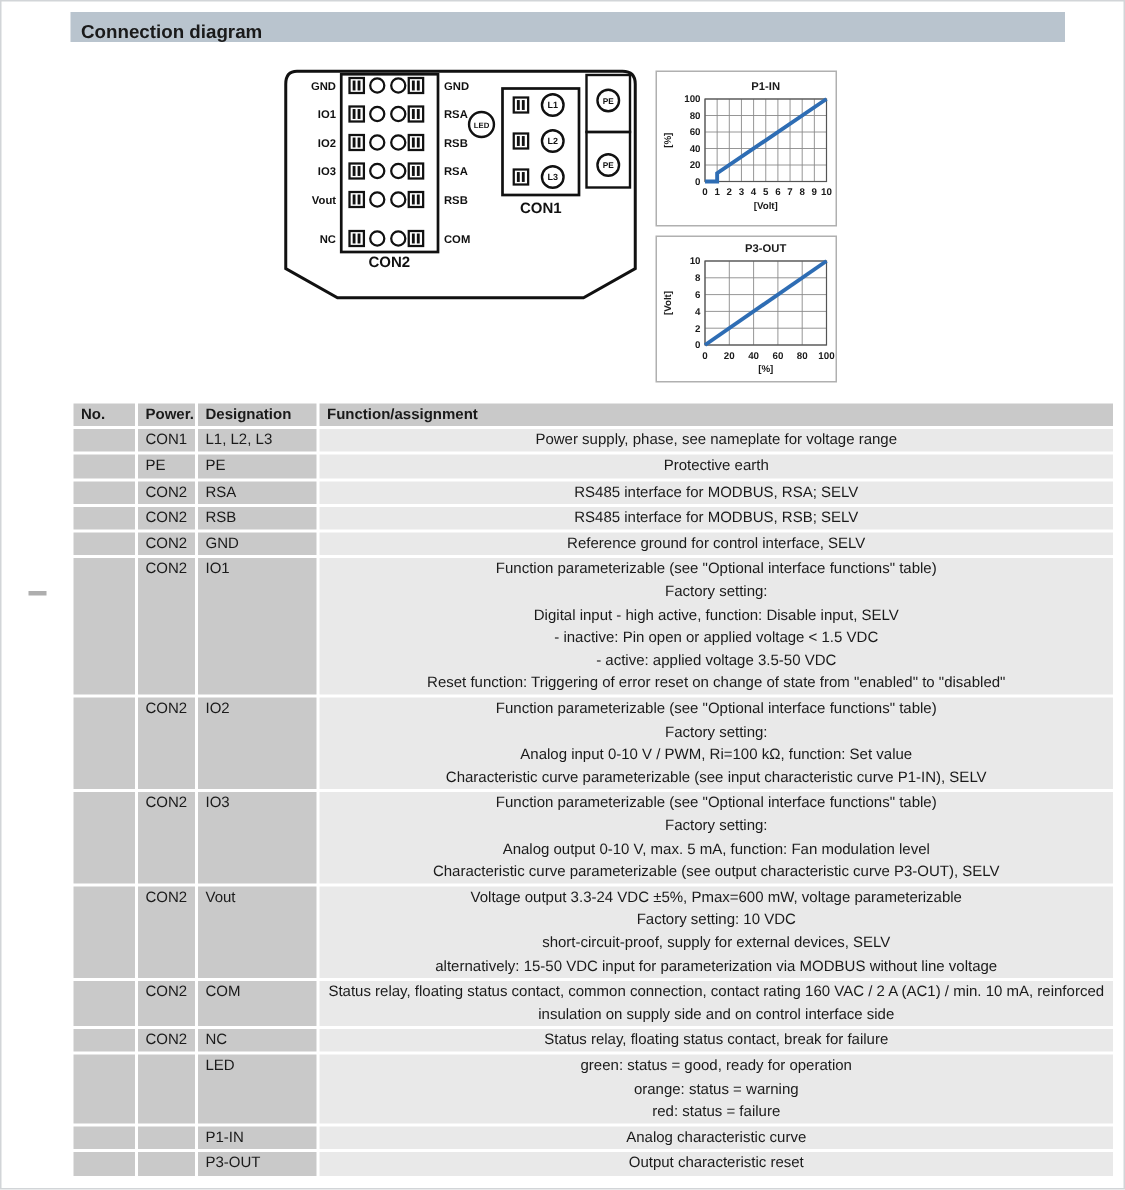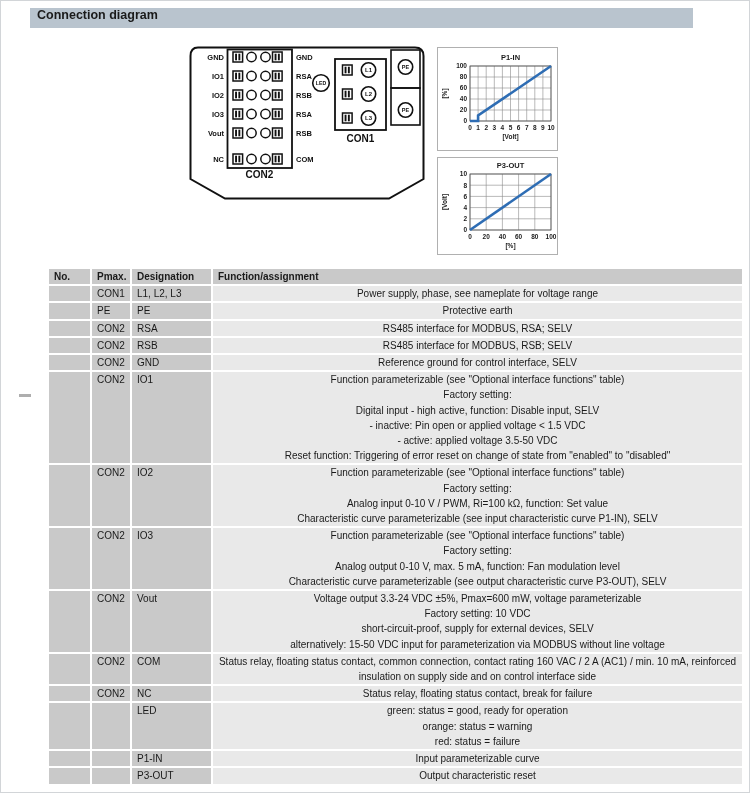--- a/index.html
+++ b/index.html
@@ -4,22 +4,22 @@
 <style>
   html,body { margin:0; padding:0; }
   body {
     width:750px; height:793px; position:relative; background:#ffffff;
     font-family:"Liberation Sans", sans-serif; color:#1a1a1a; overflow:hidden;
   }
   .page-frame { position:absolute; inset:0; border:1px solid #d2d5d8; pointer-events:none; }
 
   
   .title-bar {
-    position:absolute; left:30px; top:8px; width:663px; height:20px;
-    background:#b9c4ce; display:flex; align-items:flex-start;
+    position:absolute; left:47px; top:8px; width:663px; height:20px;
+    background:#b9c4ce; display:flex; align-items:flex-end;
   }
   .title-bar .title-text { font-weight:bold; font-size:12.5px; padding-left:7px; }
 
   
   .device-svg { position:absolute; left:189px; top:46px; }
   .device-svg text { fill:#111; font-family:"Liberation Sans", sans-serif; font-weight:bold; }
   .chart-box { position:absolute; background:#fff; border:1px solid #b0b0b0; }
   .chart-box.p1 { left:437px; top:47px;  width:119px; height:102px; }
   .chart-box.p3 { left:437px; top:157px; width:119px; height:96px; }
   .chart-box svg { display:block; }
@@ -230,21 +230,21 @@
 <table class="conn-table">
   <colgroup>
       <col style="width:41px">
       <col style="width:38px">
       <col style="width:79px">
       <col>
     </colgroup>
   <tbody>
       <tr>
     <th>No.</th>
-    <th>Pmax.</th>
+    <th>Power.</th>
     <th>Designation</th>
     <th>Function/assignment</th>
   </tr>
   <tr>
     <td class="c1"></td>
     <td class="c2">CON1</td>
     <td class="c3">L1, L2, L3</td>
     <td class="c4">Power supply, phase, see nameplate for voltage range</td>
   </tr>
   <tr>
@@ -326,21 +326,21 @@
     <td class="c2"></td>
     <td class="c3">LED</td>
     <td class="c4">green: status = good, ready for operation
 orange: status = warning
 red: status = failure</td>
   </tr>
   <tr>
     <td class="c1"></td>
     <td class="c2"></td>
     <td class="c3">P1-IN</td>
-    <td class="c4">Input parameterizable curve</td>
+    <td class="c4">Analog characteristic curve</td>
   </tr>
   <tr>
     <td class="c1"></td>
     <td class="c2"></td>
     <td class="c3">P3-OUT</td>
     <td class="c4">Output characteristic reset</td>
   </tr>
 </tbody>
   </table>
 

